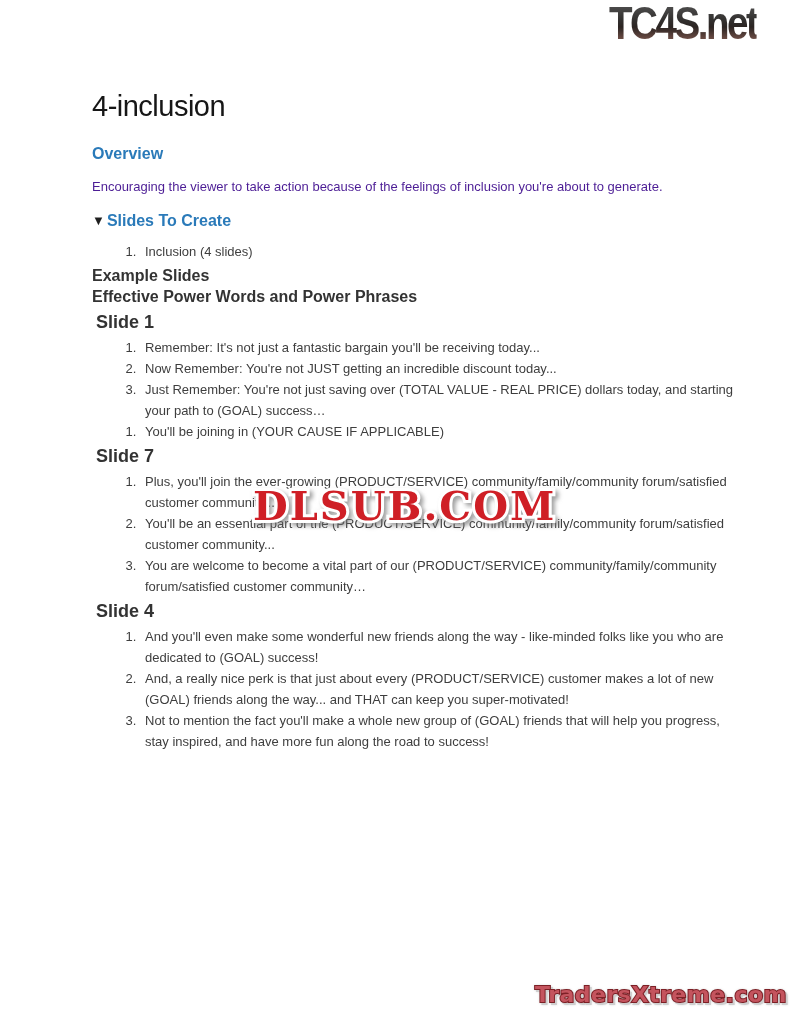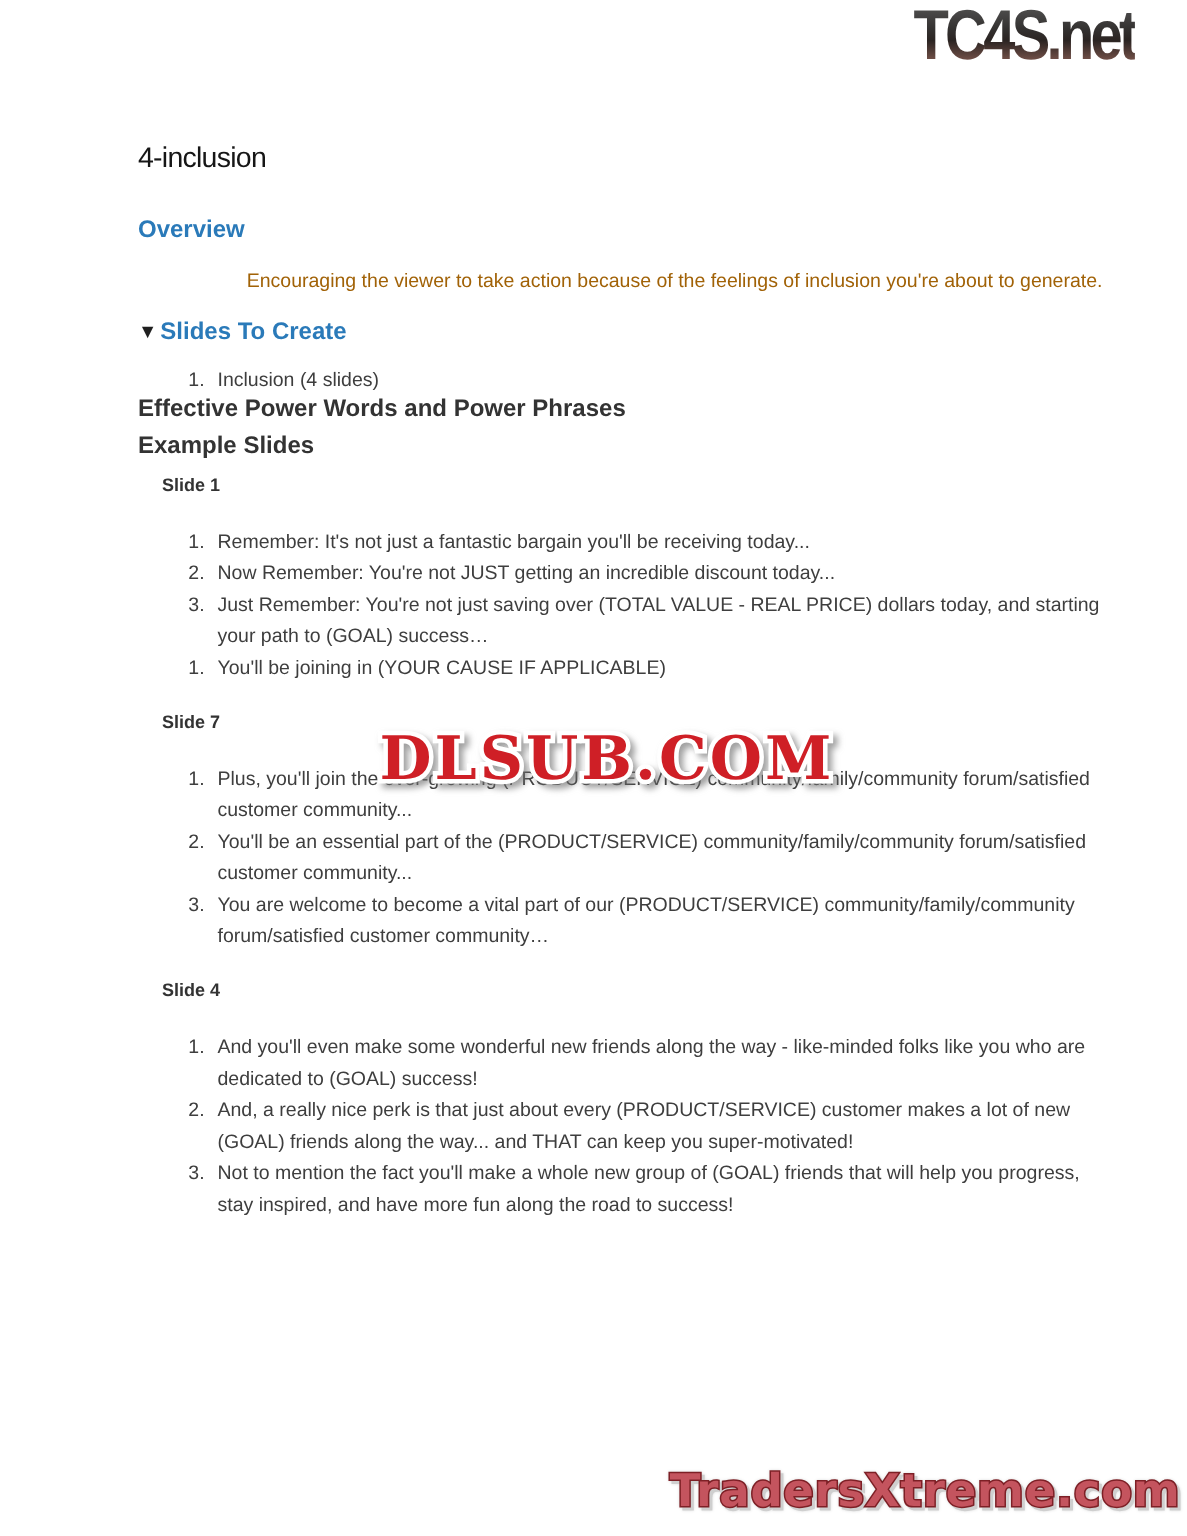--- a/index.html
+++ b/index.html
@@ -21,51 +21,51 @@
     font-weight:bold; font-size:47px; line-height:50px; letter-spacing:-3px;
     background:linear-gradient(180deg,#5d5d5d 0%,#343231 42%,#2b2422 58%,#9c6a5e 100%);
     -webkit-background-clip:text; background-clip:text; color:transparent;
     filter:drop-shadow(0 0 1px #ffffff);
     margin-top:-3px;
   }
 
   
   .content { position:absolute; left:92px; top:88px; width:643px; }
   h1.doc-title {
-    margin:0; font-size:19px; line-height:36px; font-weight:400;
+    margin:0; font-size:29px; line-height:36px; font-weight:400;
     color:#161616; letter-spacing:-0.5px;
   }
   h2.blue-heading { margin:20px 0 0; font-size:16px; line-height:20px; font-weight:bold; color:#2a7ab9; }
   h2.blue-heading.slides { margin-top:15px; }
   .toggle-tri { color:#1f1f1f; font-size:13px; vertical-align:1px; margin-right:2px; cursor:pointer; }
-  p.overview-text { margin:14px 0 0; font-size:13px; line-height:18px; color:#a16207;text-align:right; }
+  p.overview-text { margin:14px 0 0; font-size:13px; line-height:18px; color:#4c1d95; }
   ol.toc { margin:11px 0 0; padding:0 0 0 48px; font-size:13px; line-height:19px; color:#3e3e3e; }
   h2.dark-heading { margin:1px 0 0; font-size:16px; line-height:20px; font-weight:bold; color:#333333; }
   h2.dark-heading.example { margin-top:5px; }
-  h3.slide-label { margin:16px; font-size:12px; line-height:21px; font-weight:bold; color:#333333; }
+  h3.slide-label { margin:4px; font-size:18px; line-height:21px; font-weight:bold; color:#333333; }
   h3.slide-label.first { margin-top:5px; }
   ol.slide-items { margin:0; padding:0 0 0 48px; font-size:13px; line-height:21px; color:#3e3e3e; }
   ol.slide-items li, ol.toc li { padding-left:5px; }
 
   
   .overlay-stamp {
     position:absolute; left:253px; top:484px;
     font-family:"DejaVu Serif", serif; font-weight:bold;
     font-size:40px; line-height:44px; letter-spacing:2px;
     color:#cf1f26;
     -webkit-text-stroke:6px #ffffff; paint-order:stroke fill;
     filter:drop-shadow(3px 3px 2px rgba(110,110,110,0.65));
     white-space:nowrap;
   }
 
   
   .bottom-stamp {
     position:absolute; right:4px; top:977px;
     font-family:"DejaVu Sans", sans-serif; font-weight:bold;
-    font-size:30px; line-height:36px; letter-spacing:0.5px;
+    font-size:22px; line-height:36px; letter-spacing:0.5px;
     color:#c4545e;
     -webkit-text-stroke:2px #7d2026; paint-order:stroke fill;
     filter:drop-shadow(2px 2px 0px #cfcfcf) drop-shadow(0 0 1px #dddddd);
     white-space:nowrap;
   }
 </style>
 </head>
 <body>
 
 <div class="page">
@@ -81,22 +81,22 @@
     <h2 class="blue-heading">Overview</h2>
     <p class="overview-text">Encouraging the viewer to take action because of the feelings of inclusion you're about to generate.</p>
 
     <h2 class="blue-heading slides">
       <span class="toggle-tri">▼</span><span>Slides To Create</span>
     </h2>
     <ol class="toc">
       <li>Inclusion (4 slides)</li>
     </ol>
 
+    <h2 class="dark-heading example">Example Slides</h2>
     <h2 class="dark-heading">Effective Power Words and Power Phrases</h2>
-    <h2 class="dark-heading example">Example Slides</h2>
 
     <h3 class="slide-label first">Slide 1</h3>
     <ol class="slide-items">
       <li>Remember: It's not just a fantastic bargain you'll be receiving today...</li>
       <li>Now Remember: You're not JUST getting an incredible discount today...</li>
       <li>Just Remember: You're not just saving over (TOTAL VALUE - REAL PRICE) dollars today, and starting your path to (GOAL) success…</li>
     </ol>
 
     <ol class="slide-items">
       <li>You'll be joining in (YOUR CAUSE IF APPLICABLE)</li>

